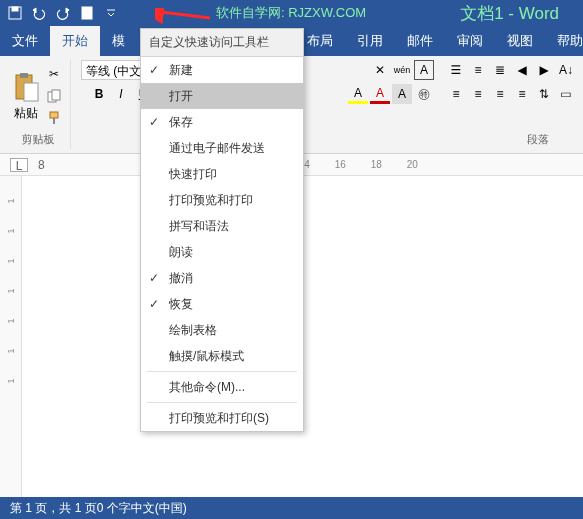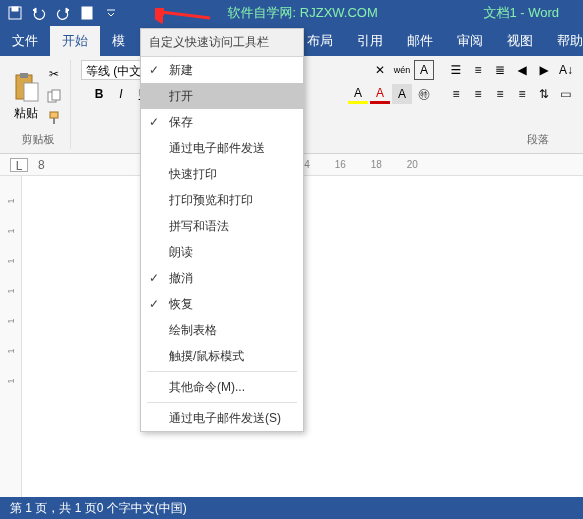--- a/index.html
+++ b/index.html
@@ -2,21 +2,21 @@
 <html><head>
 <meta charset="utf-8">
 <style>
 *{margin:0;padding:0;box-sizing:border-box;font-family:"Microsoft YaHei",SimSun,sans-serif;font-size:12px}
 body{width:583px;height:519px;background:#fff;overflow:hidden;position:relative}
 .titlebar{height:26px;background:#2b579a;display:flex;align-items:center;color:#86efac;padding:0 4px}
 .qat{display:flex;gap:2px;align-items:center}
 .qat-btn{width:22px;height:22px;display:flex;align-items:center;justify-content:center;cursor:pointer}
 .qat-btn svg{fill:#fff;stroke:#fff}
 .site{flex:1;text-align:center;font-size:13px}
-.doc-title{font-size:13px;margin-right:20px}
+.doc-title{font-size:17px;margin-right:20px}
 .menubar{height:30px;background:#2b579a;display:flex;align-items:flex-end;color:#fff}
 .tab{padding:6px 12px;font-size:13px;cursor:pointer;white-space:nowrap}
 .tab.active{background:#f3f3f3;color:#2b579a}
 .ribbon{height:98px;background:#f3f3f3;border-bottom:1px solid #d4d4d4;display:flex;padding:4px 6px;gap:4px}
 .group{display:flex;flex-direction:column;align-items:center;padding:0 6px;border-right:1px solid #e0e0e0}
 .group:last-child{border-right:none}
 .group-content{flex:1;display:flex;align-items:center;gap:4px}
 .group-label{font-size:11px;color:#666;padding-bottom:2px}
 .clipboard .big{display:flex;flex-direction:column;align-items:center;gap:2px}
 .clipboard .big svg{width:28px;height:32px}
@@ -252,21 +252,21 @@
       </div>
       <div class="menu-item">
         <span>触摸/鼠标模式</span>
       </div>
       <div class="menu-sep"></div>
       <div class="menu-item">
         <span>其他命令(M)...</span>
       </div>
       <div class="menu-sep"></div>
       <div class="menu-item">
-        <span>通过电子邮件发送(S)</span>
+        <span>打印预览和打印(S)</span>
       </div>
     </div>
 </div>
 
 <div class="statusbar">
   <span>第 1 页，共 1 页</span>
   <span>0 个字</span>
   <span>中文(中国)</span>
 </div>
 

